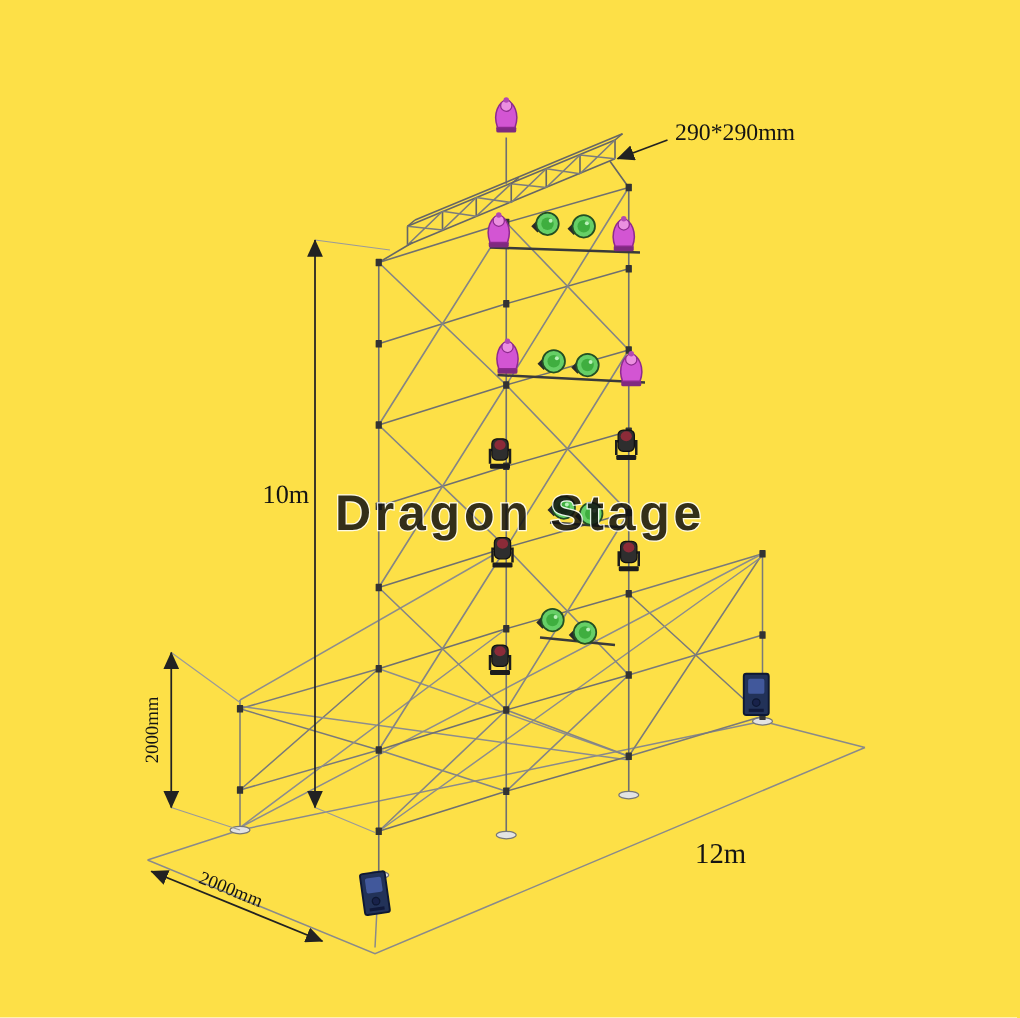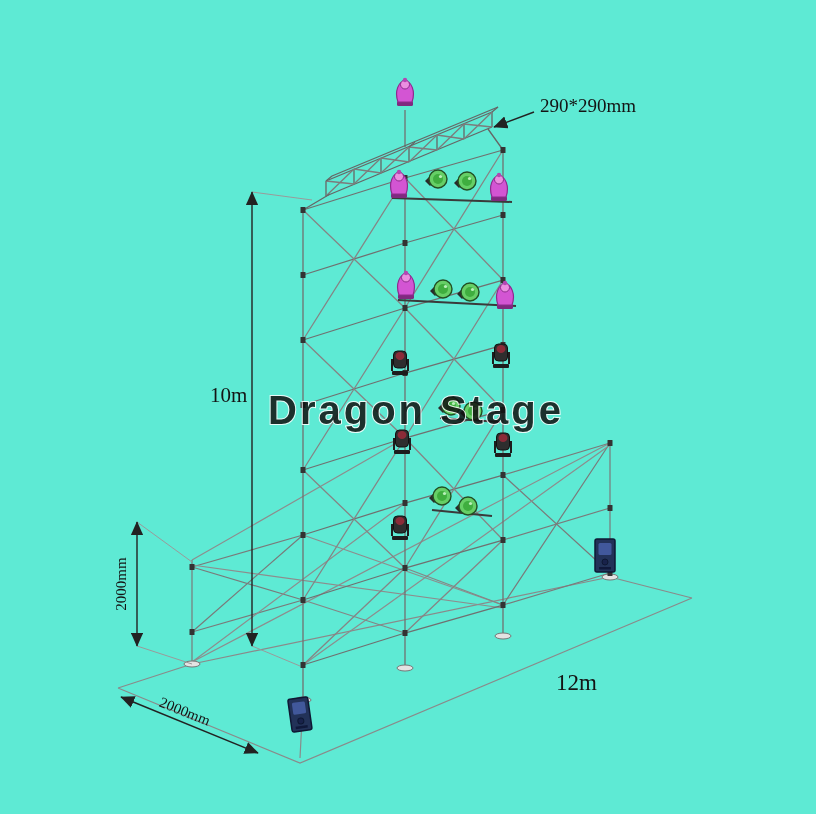--- a/index.html
+++ b/index.html
@@ -1,16 +1,16 @@
 <!DOCTYPE html>
 <html><head>
 <meta charset="utf-8">
 <style>
   html,body{margin:0;padding:0;background:#fff;}
-  .canvas{position:relative;width:816px;height:814px;background:#5eead4;overflow:hidden;
+  .canvas{position:relative;width:816px;height:814px;background:#fde047;overflow:hidden;
           font-family:"Liberation Serif", serif;}
   svg{display:block;}
   text{fill:#111;}
   .dim-text{font-family:"Liberation Serif", serif;fill:#141414;}
   .watermark-text{font-family:"Liberation Sans", sans-serif;font-weight:bold;
                   letter-spacing:3px;paint-order:stroke;stroke:#ffffff;stroke-width:2px;
                   opacity:.85;}
 </style>
 </head>
 <body>

